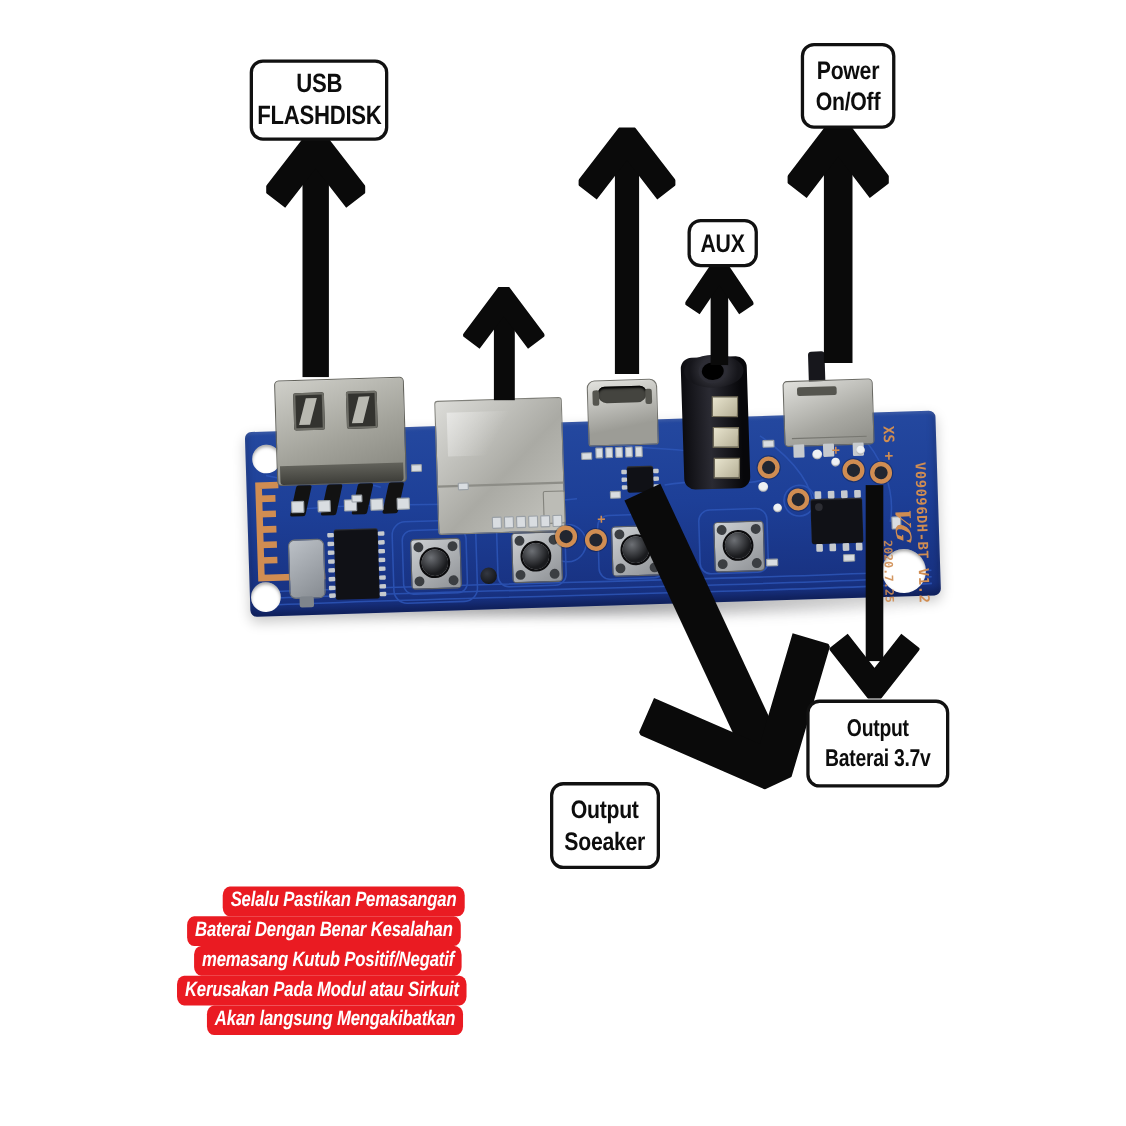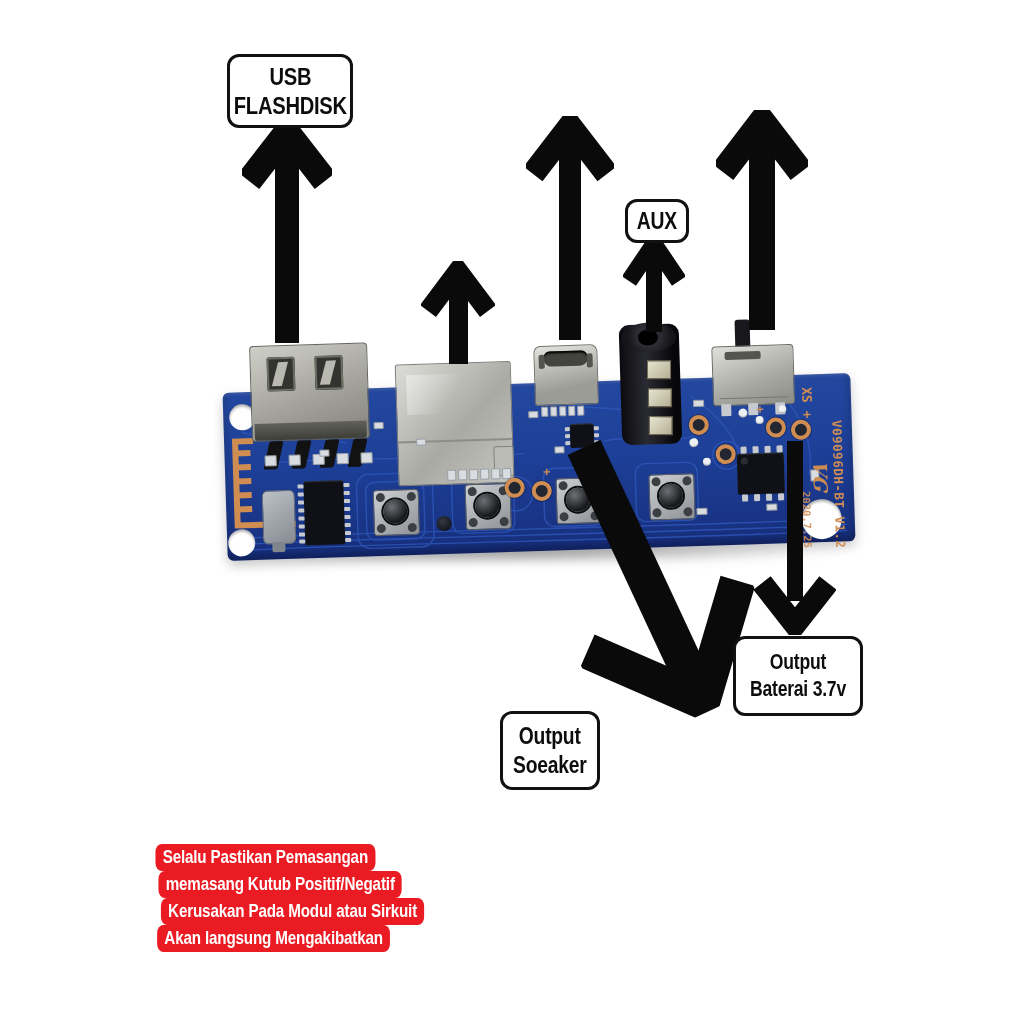--- a/index.html
+++ b/index.html
@@ -59,40 +59,46 @@
   .btn-cap{width:24px;height:24px;left:9px;top:9px;border-radius:50%;
            background:radial-gradient(circle at 36% 30%,#6d7075 0%,#1a1b1e 65%);
            box-shadow:0 0 0 2px #0c0c0e;}
   .xtal{background:linear-gradient(145deg,#bcc1c7,#868b91);border:1px solid #6d7278;border-radius:6px;}
   .blob{background:radial-gradient(circle at 40% 35%,#343842,#14161a 75%);border-radius:50%;}
   .board-shadow{position:absolute;left:232px;top:538px;width:615px;height:28px;z-index:5;
         background:radial-gradient(ellipse at 50% 50%, rgba(40,40,48,.30), rgba(0,0,0,0) 70%);
         filter:blur(4px);}
 
   
-  #warning{position:absolute;left:128px;top:844px;width:322px;text-align:left;z-index:30;}
+  #warning{position:absolute;left:128px;top:806px;width:322px;text-align:right;z-index:30;font-style:italic;}
   .warn-row{height:27px;}
   .warn-line{display:inline-block;white-space:nowrap;color:#ffffff;background:#ea1b22;
              font-weight:bold;font-size:19px;line-height:1.15;padding:2px 9px 3px;
              border-radius:8px;transform:scaleX(.8);letter-spacing:-.2px;}
 </style>
 </head>
 <body>
 
 <div id="stage">
 
   <div class="label" style="left:227px;top:54px;width:120px;height:68px;font-size:24px;">
     <div class="txt">
         <span>USB</span>
         <span>FLASHDISK</span>
       </div>
   </div>
   <div class="label" style="left:625px;top:199px;width:58px;height:38px;font-size:23px;">
     <div class="txt">
         <span>AUX</span>
+      </div>
+  </div>
+  <div class="label" style="left:728px;top:39px;width:80px;height:72px;font-size:23px;">
+    <div class="txt">
+        <span>Power</span>
+        <span>On/Off</span>
       </div>
   </div>
   <div class="label" style="left:733px;top:636px;width:124px;height:74px;font-size:22px;">
     <div class="txt" style="transform:scaleX(.8);">
         <span>Output</span>
         <span>Baterai 3.7v</span>
       </div>
   </div>
   <div class="label" style="left:500px;top:711px;width:94px;height:73px;font-size:23px;">
     <div class="txt">
@@ -335,18 +341,19 @@
     </div>
     <div class="silk" style="left:547px;top:110px;width:66px;height:13px;font-size:10.5px;transform:rotate(90deg);text-align:center;opacity:.9;">
       <span>2020.7.25</span>
     </div>
     <div class="silk" style="left:318px;top:82px;font-size:12px;">+</div>
     <div class="silk" style="left:533px;top:26px;font-size:12px;">+</div>
   </div>
 
   <div id="warning">
     <div class="warn-row"><span class="warn-line">Selalu Pastikan Pemasangan</span></div>
+    <div class="warn-row"><span class="warn-line">Baterai Dengan Benar Kesalahan</span></div>
     <div class="warn-row"><span class="warn-line">memasang Kutub Positif/Negatif</span></div>
     <div class="warn-row"><span class="warn-line">Kerusakan Pada Modul atau Sirkuit</span></div>
     <div class="warn-row"><span class="warn-line">Akan langsung Mengakibatkan</span></div>
   </div>
 
 </div>
 
 </body></html>

